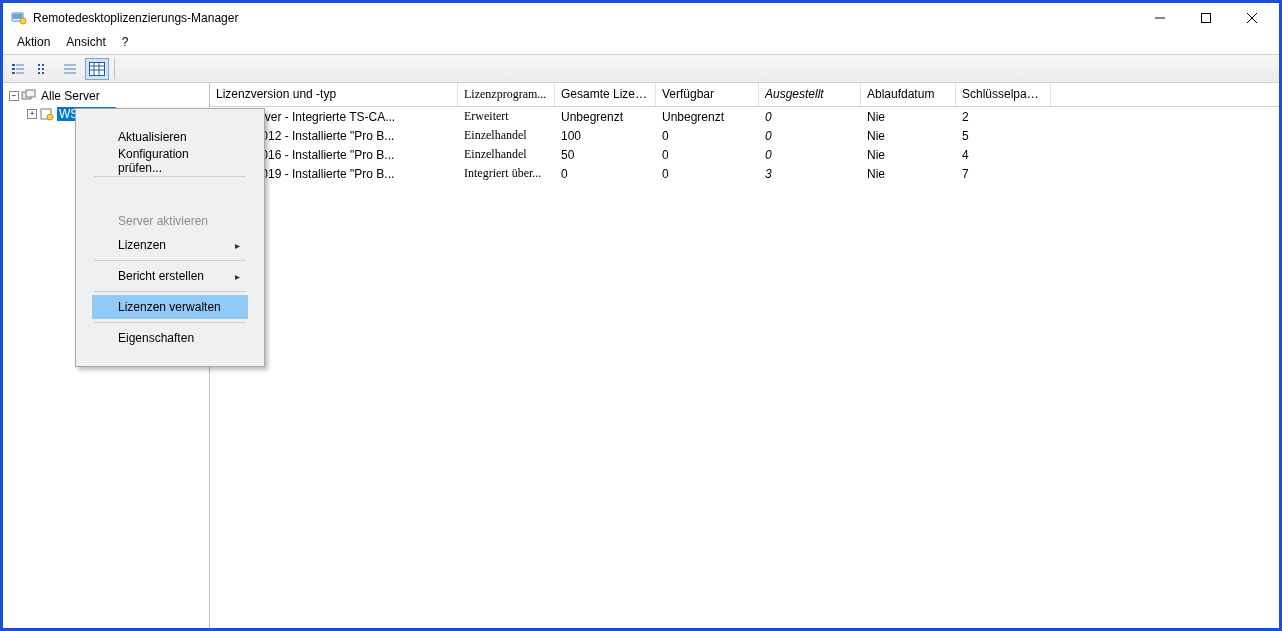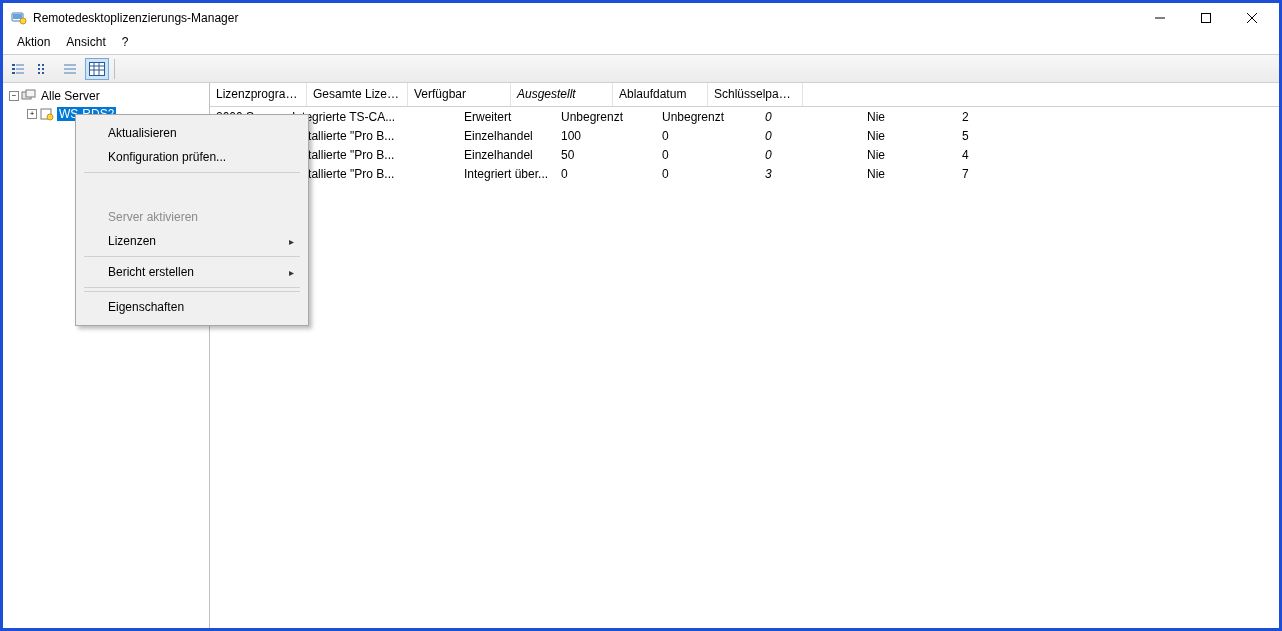--- a/index.html
+++ b/index.html
@@ -125,36 +125,36 @@
   align-items: center;
 }
 .list-cell {
   padding: 0 6px;
   overflow: hidden;
   white-space: nowrap;
   text-overflow: ellipsis;
 }
 
 .c0 { width: 248px; }
-.c1 { width: 97px; }
+.c1 { width: 97px; font-family: Liberation Serif, serif; }
 .c2 { width: 101px; }
 .c3 { width: 103px; }
 .c4 { width: 102px; font-style: italic; }
 .c5 { width: 95px; }
 .c6 { width: 95px; }
 
 .context-menu {
   position: absolute;
   left: 75px;
-  top: 114px;
-  width: 234px;
+  top: 108px;
+  width: 190px;
   background: #f0f0f0;
   border: 1px solid #a8a8a8;
   box-shadow: 3px 3px 4px rgba(0,0,0,0.25);
-  padding: 6px;
+  padding: 16px;
   z-index: 100;
 }
 .cm-item {
   height: 24px;
   display: flex;
   align-items: center;
   padding: 0 26px;
   position: relative;
   cursor: default;
 }
@@ -274,20 +274,21 @@
               <rect x="2" y="2" width="10" height="10" fill="#fff" stroke="#7a7a7a"></rect>
               <circle cx="11" cy="10" r="3" fill="#ffd24c" stroke="#c79a12"></circle>
             </svg>
         </span>
         <span class="tree-label selected">WS-RDS2</span>
       </div>
     </div>
 
     <div class="list-pane">
       <div class="list-header">
+        <div class="list-col c0">Lizenzversion und -typ</div>
         <div class="list-col c1">Lizenzprogram...</div>
         <div class="list-col c2">Gesamte Lizen...</div>
         <div class="list-col c3">Verfügbar</div>
         <div class="list-col c4">Ausgestellt</div>
         <div class="list-col c5">Ablaufdatum</div>
         <div class="list-col c6">Schlüsselpaket...</div>
       </div>
       <div class="list-body">
         <div class="list-row">
           <div class="list-cell c0">2000 Server - Integrierte TS-CA...</div>
@@ -332,17 +333,18 @@
 
   <div class="context-menu">
     <div class="cm-item">Aktualisieren</div>
     <div class="cm-item">Konfiguration prüfen...</div>
     <div class="cm-sep"></div>
     <div class="cm-item disabled">Server aktivieren</div>
     <div class="cm-item has-sub">Lizenzen</div>
     <div class="cm-sep"></div>
     <div class="cm-item has-sub">Bericht erstellen</div>
     <div class="cm-sep"></div>
+    <div class="cm-item highlight">Lizenzen verwalten</div>
     <div class="cm-sep"></div>
     <div class="cm-item">Eigenschaften</div>
   </div>
 
 </div>
 
 </body></html>

